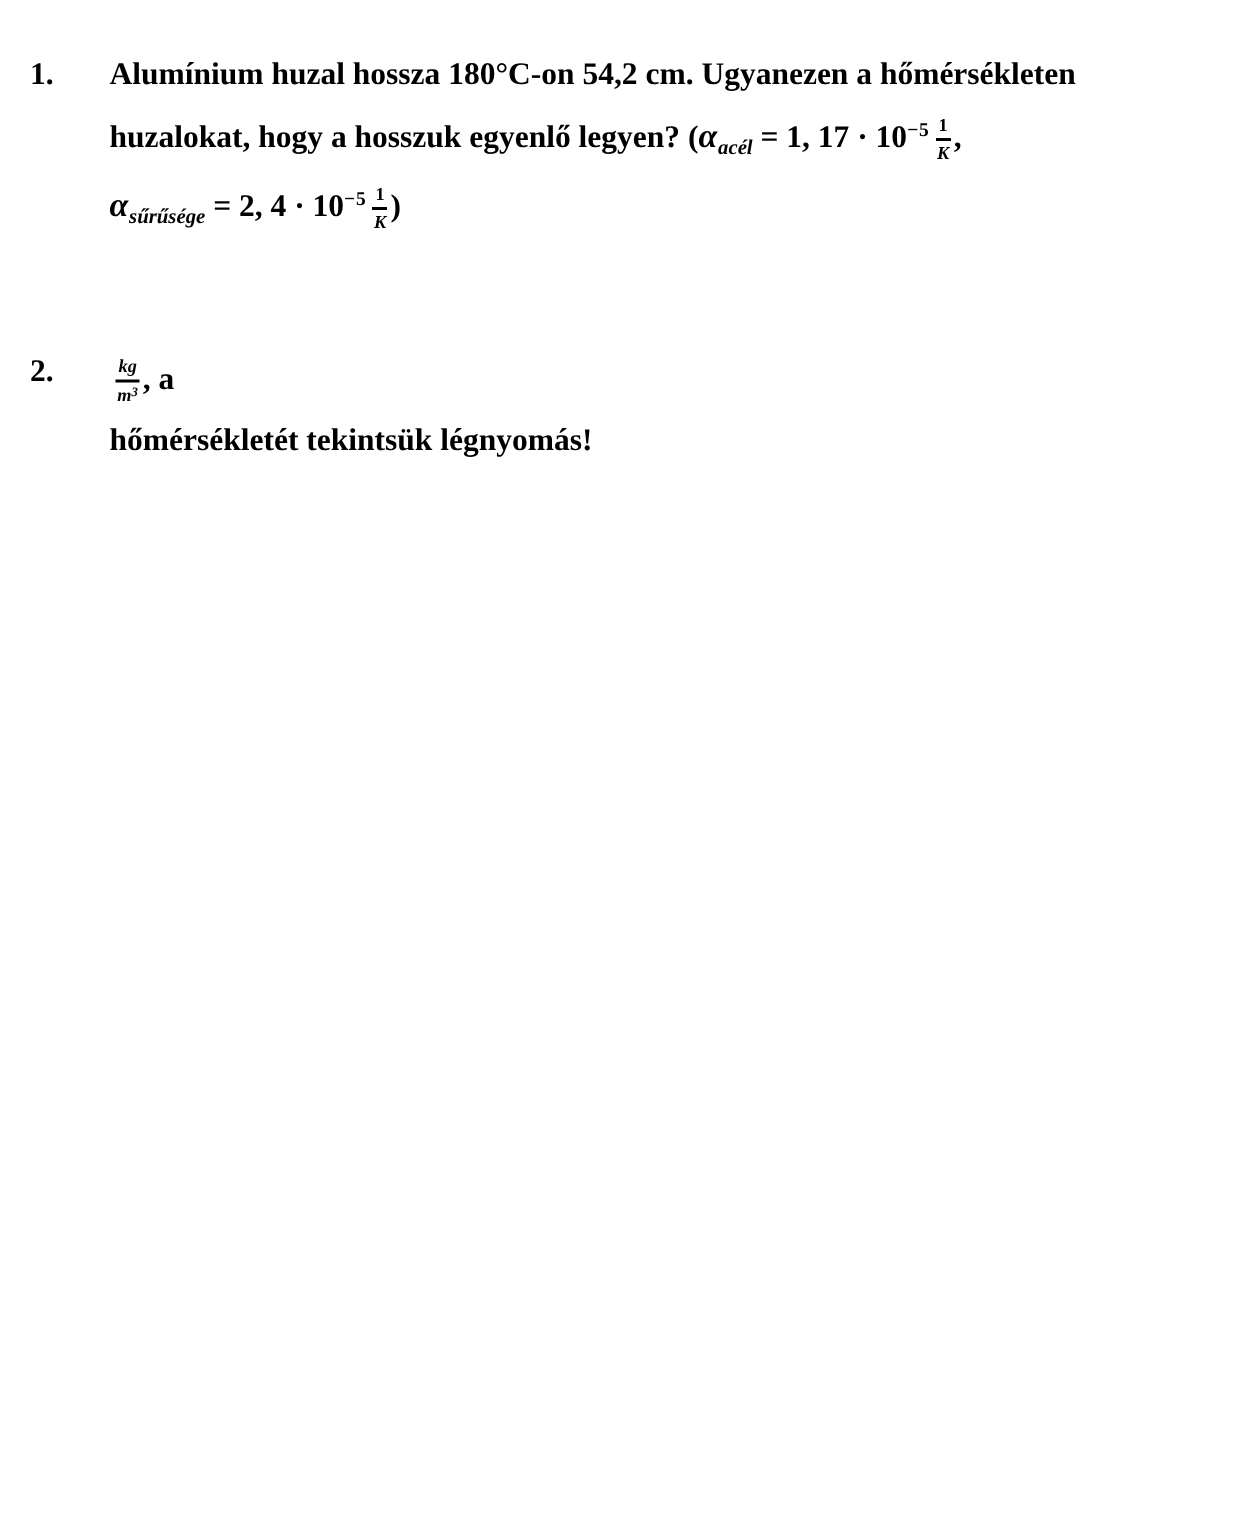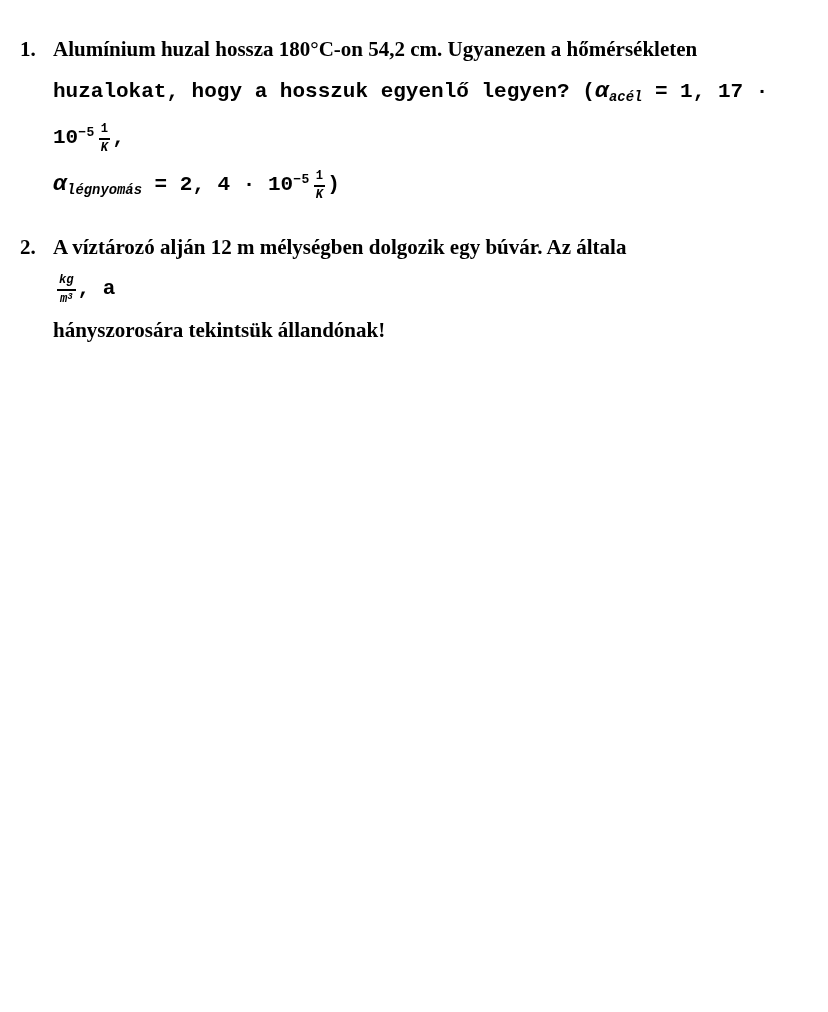--- a/index.html
+++ b/index.html
@@ -27,22 +27,22 @@
     font-size: 21px;
     line-height: 37px;
   }
   .problem-1 { top: 31px; }
   .problem-2 { top: 229px; }
   .num {
     flex: none;
     width: 33px;
   }
   .ptext { flex: 1; }
-  .line { display: block; }
-  .math-line { line-height: 46px; font-family: Liberation Mono, monospace; }
+  .line { display: block; margin-left: 20px; }
+  .math-line { line-height: 46px; }
   .alpha {
     font-style: italic;
     font-size: 1.08em;
     letter-spacing: 0.5px;
   }
   .msub {
     font-style: italic;
     font-size: 0.66em;
     vertical-align: -0.32em;
     line-height: 0;
@@ -77,26 +77,25 @@
 </head>
 <body>
 
 <div class="page">
 
   <div class="problem problem-1">
     <span class="num">1.</span>
     <div class="ptext">
       <span class="line">Alumínium huzal hossza 180°C-on 54,2 cm. Ugyanezen a hőmérsékleten</span>
       <span class="line math-line"><span>huzalokat, hogy a hosszuk egyenlő legyen? (</span><span class="alpha">α</span><sub class="msub">acél</sub><span> = 1, 17 · 10</span><sup class="msup">−5</sup><span class="frac"><span class="fnum">1</span><span class="fden italic">K</span></span><span>,</span></span>
-      <span class="line math-line"><span class="alpha">α</span><sub class="msub">légnyomás</sub><span> = 2, 4 · 10</span><sup class="msup">−5</sup><span class="frac"><span class="fnum">1</span><span class="fden italic">K</span></span><span>)</span></span>
+      <span class="line math-line"><span class="alpha">α</span><sub class="msub">sűrűsége</sub><span> = 2, 4 · 10</span><sup class="msup">−5</sup><span class="frac"><span class="fnum">1</span><span class="fden italic">K</span></span><span>)</span></span>
     </div>
   </div>
 
   <div class="problem problem-2">
     <span class="num">2.</span>
     <div class="ptext">
-      <span class="line">A víztározó alján 12 m mélységben dolgozik egy búvár. Az általa</span>
       <span class="line math-line"><span class="frac italic"><span class="fnum">kg</span><span class="fden"><span>m</span><sup>3</sup></span></span><span>, a</span></span>
-      <span class="line">hányszorosára tekintsük állandónak!</span>
+      <span class="line">hőmérsékletét tekintsük légnyomás!</span>
     </div>
   </div>
 
 </div>
 
 </body></html>

